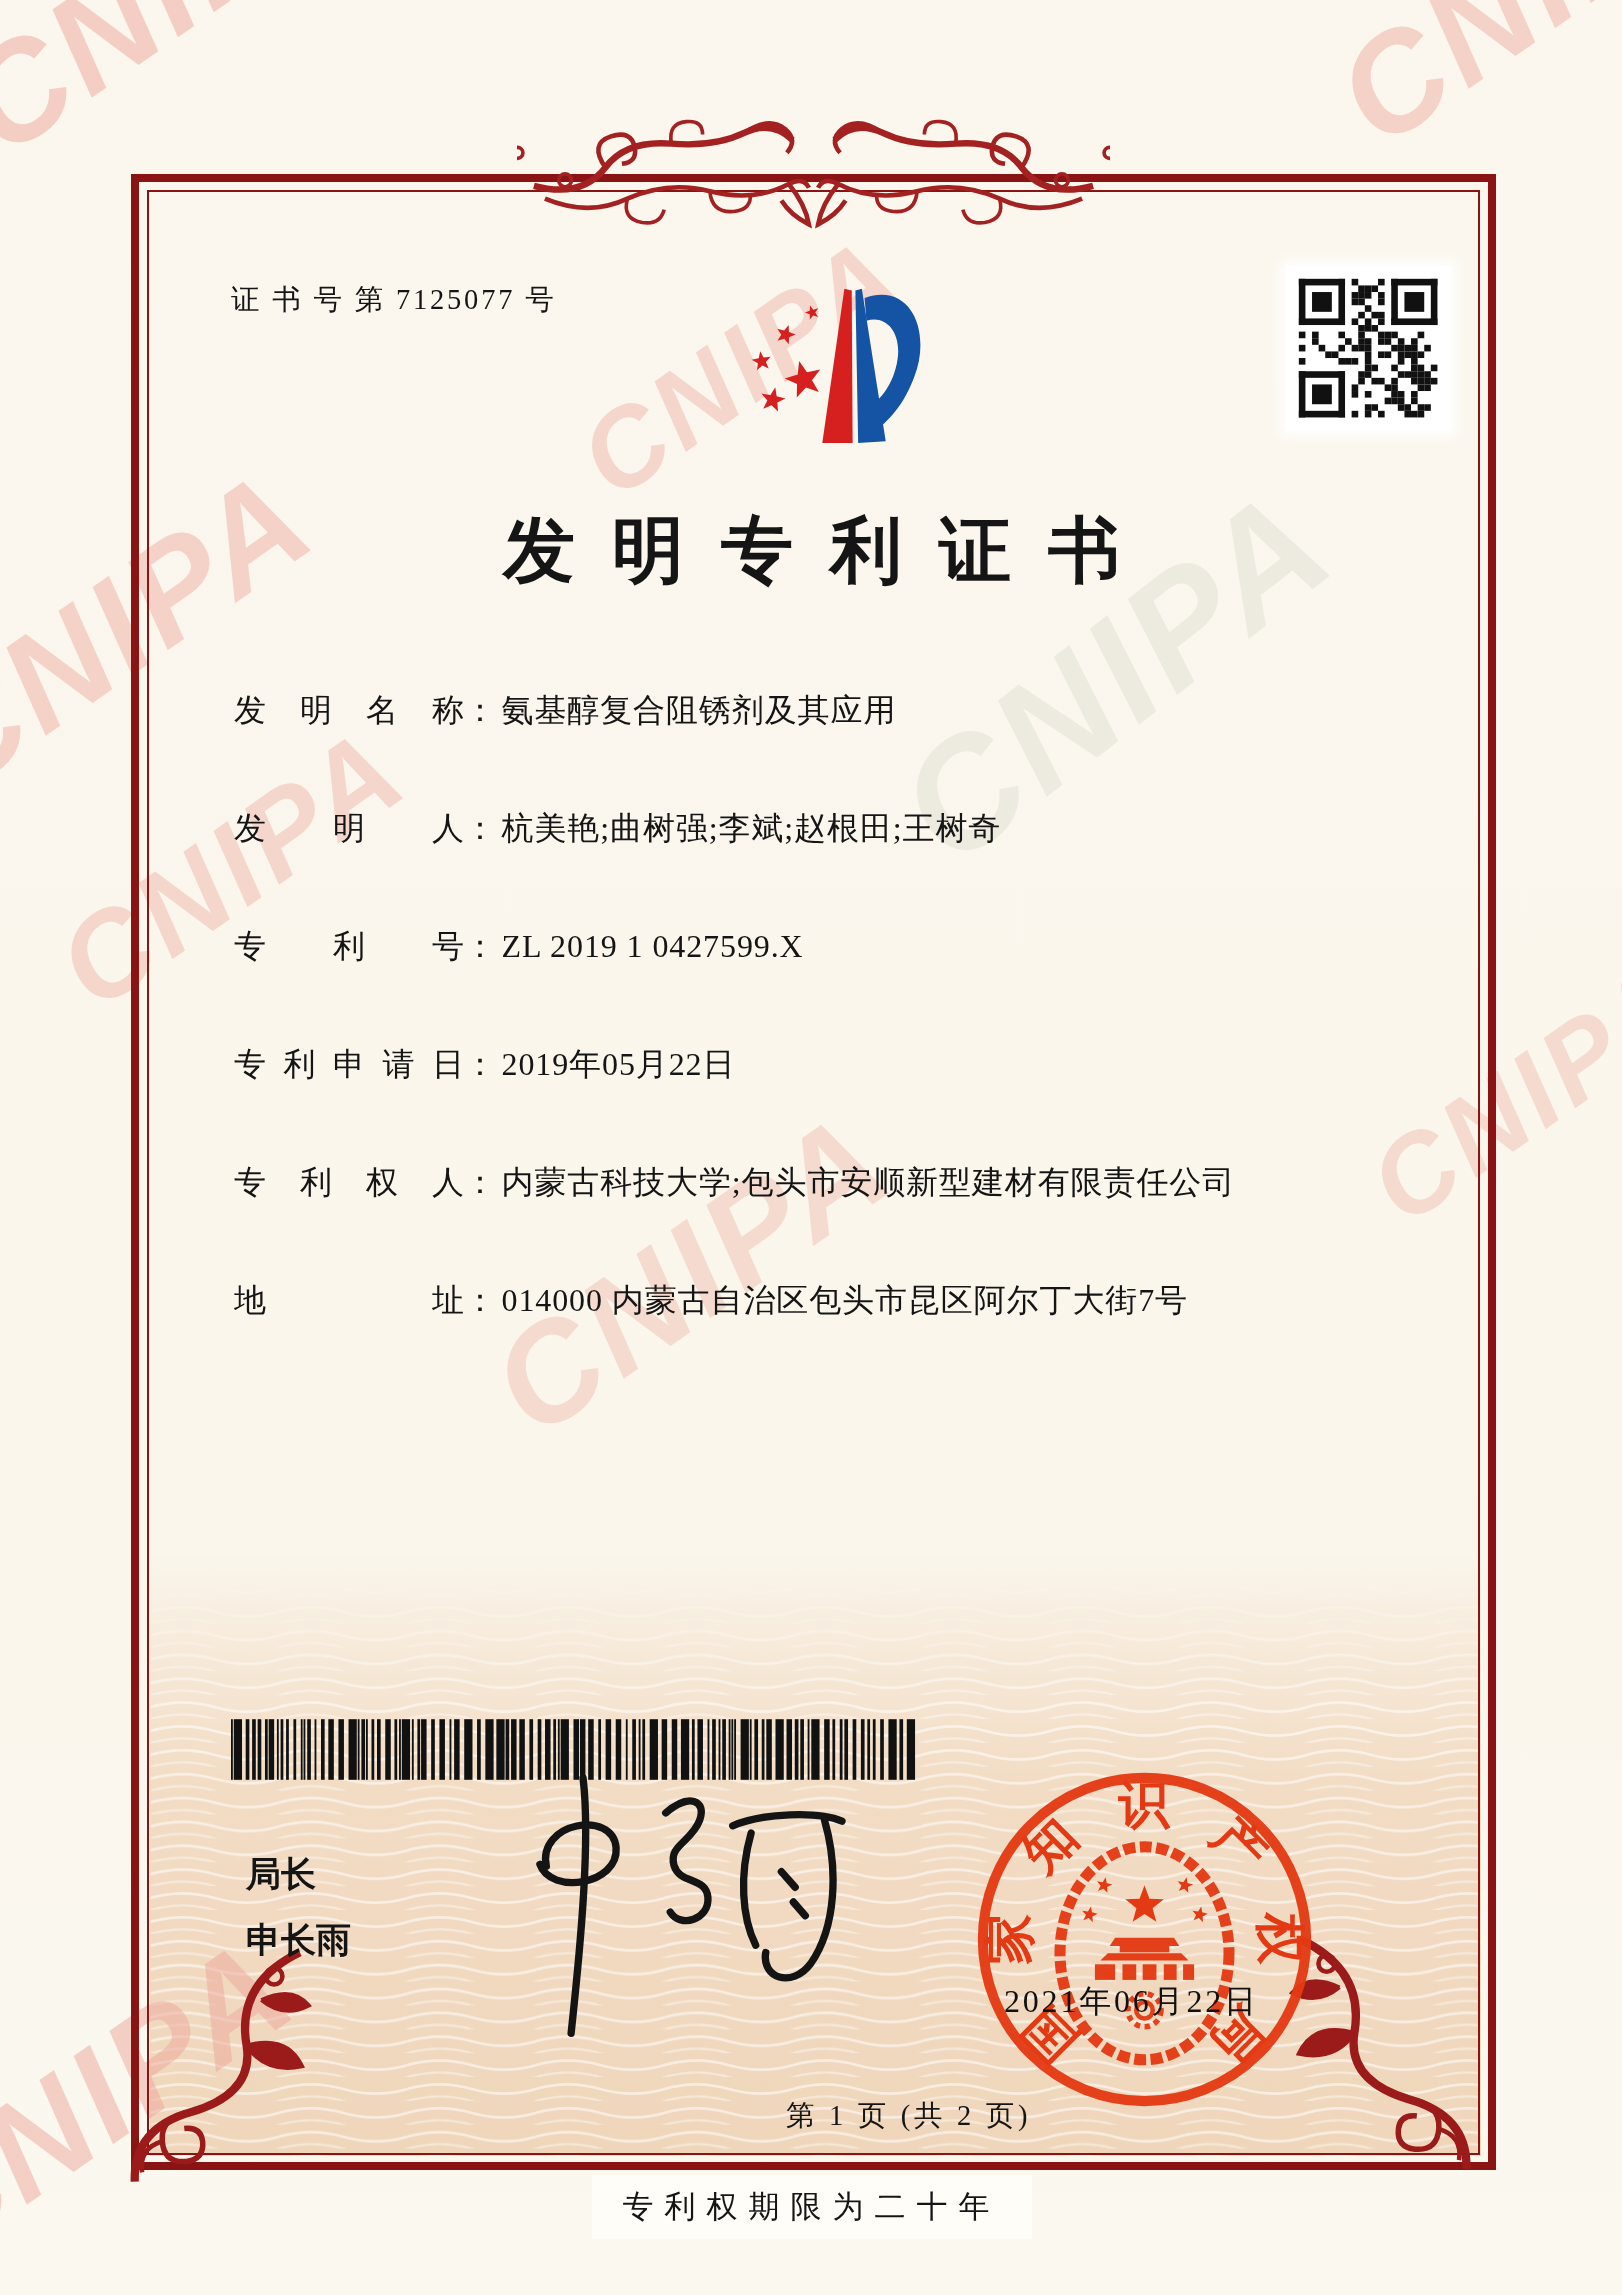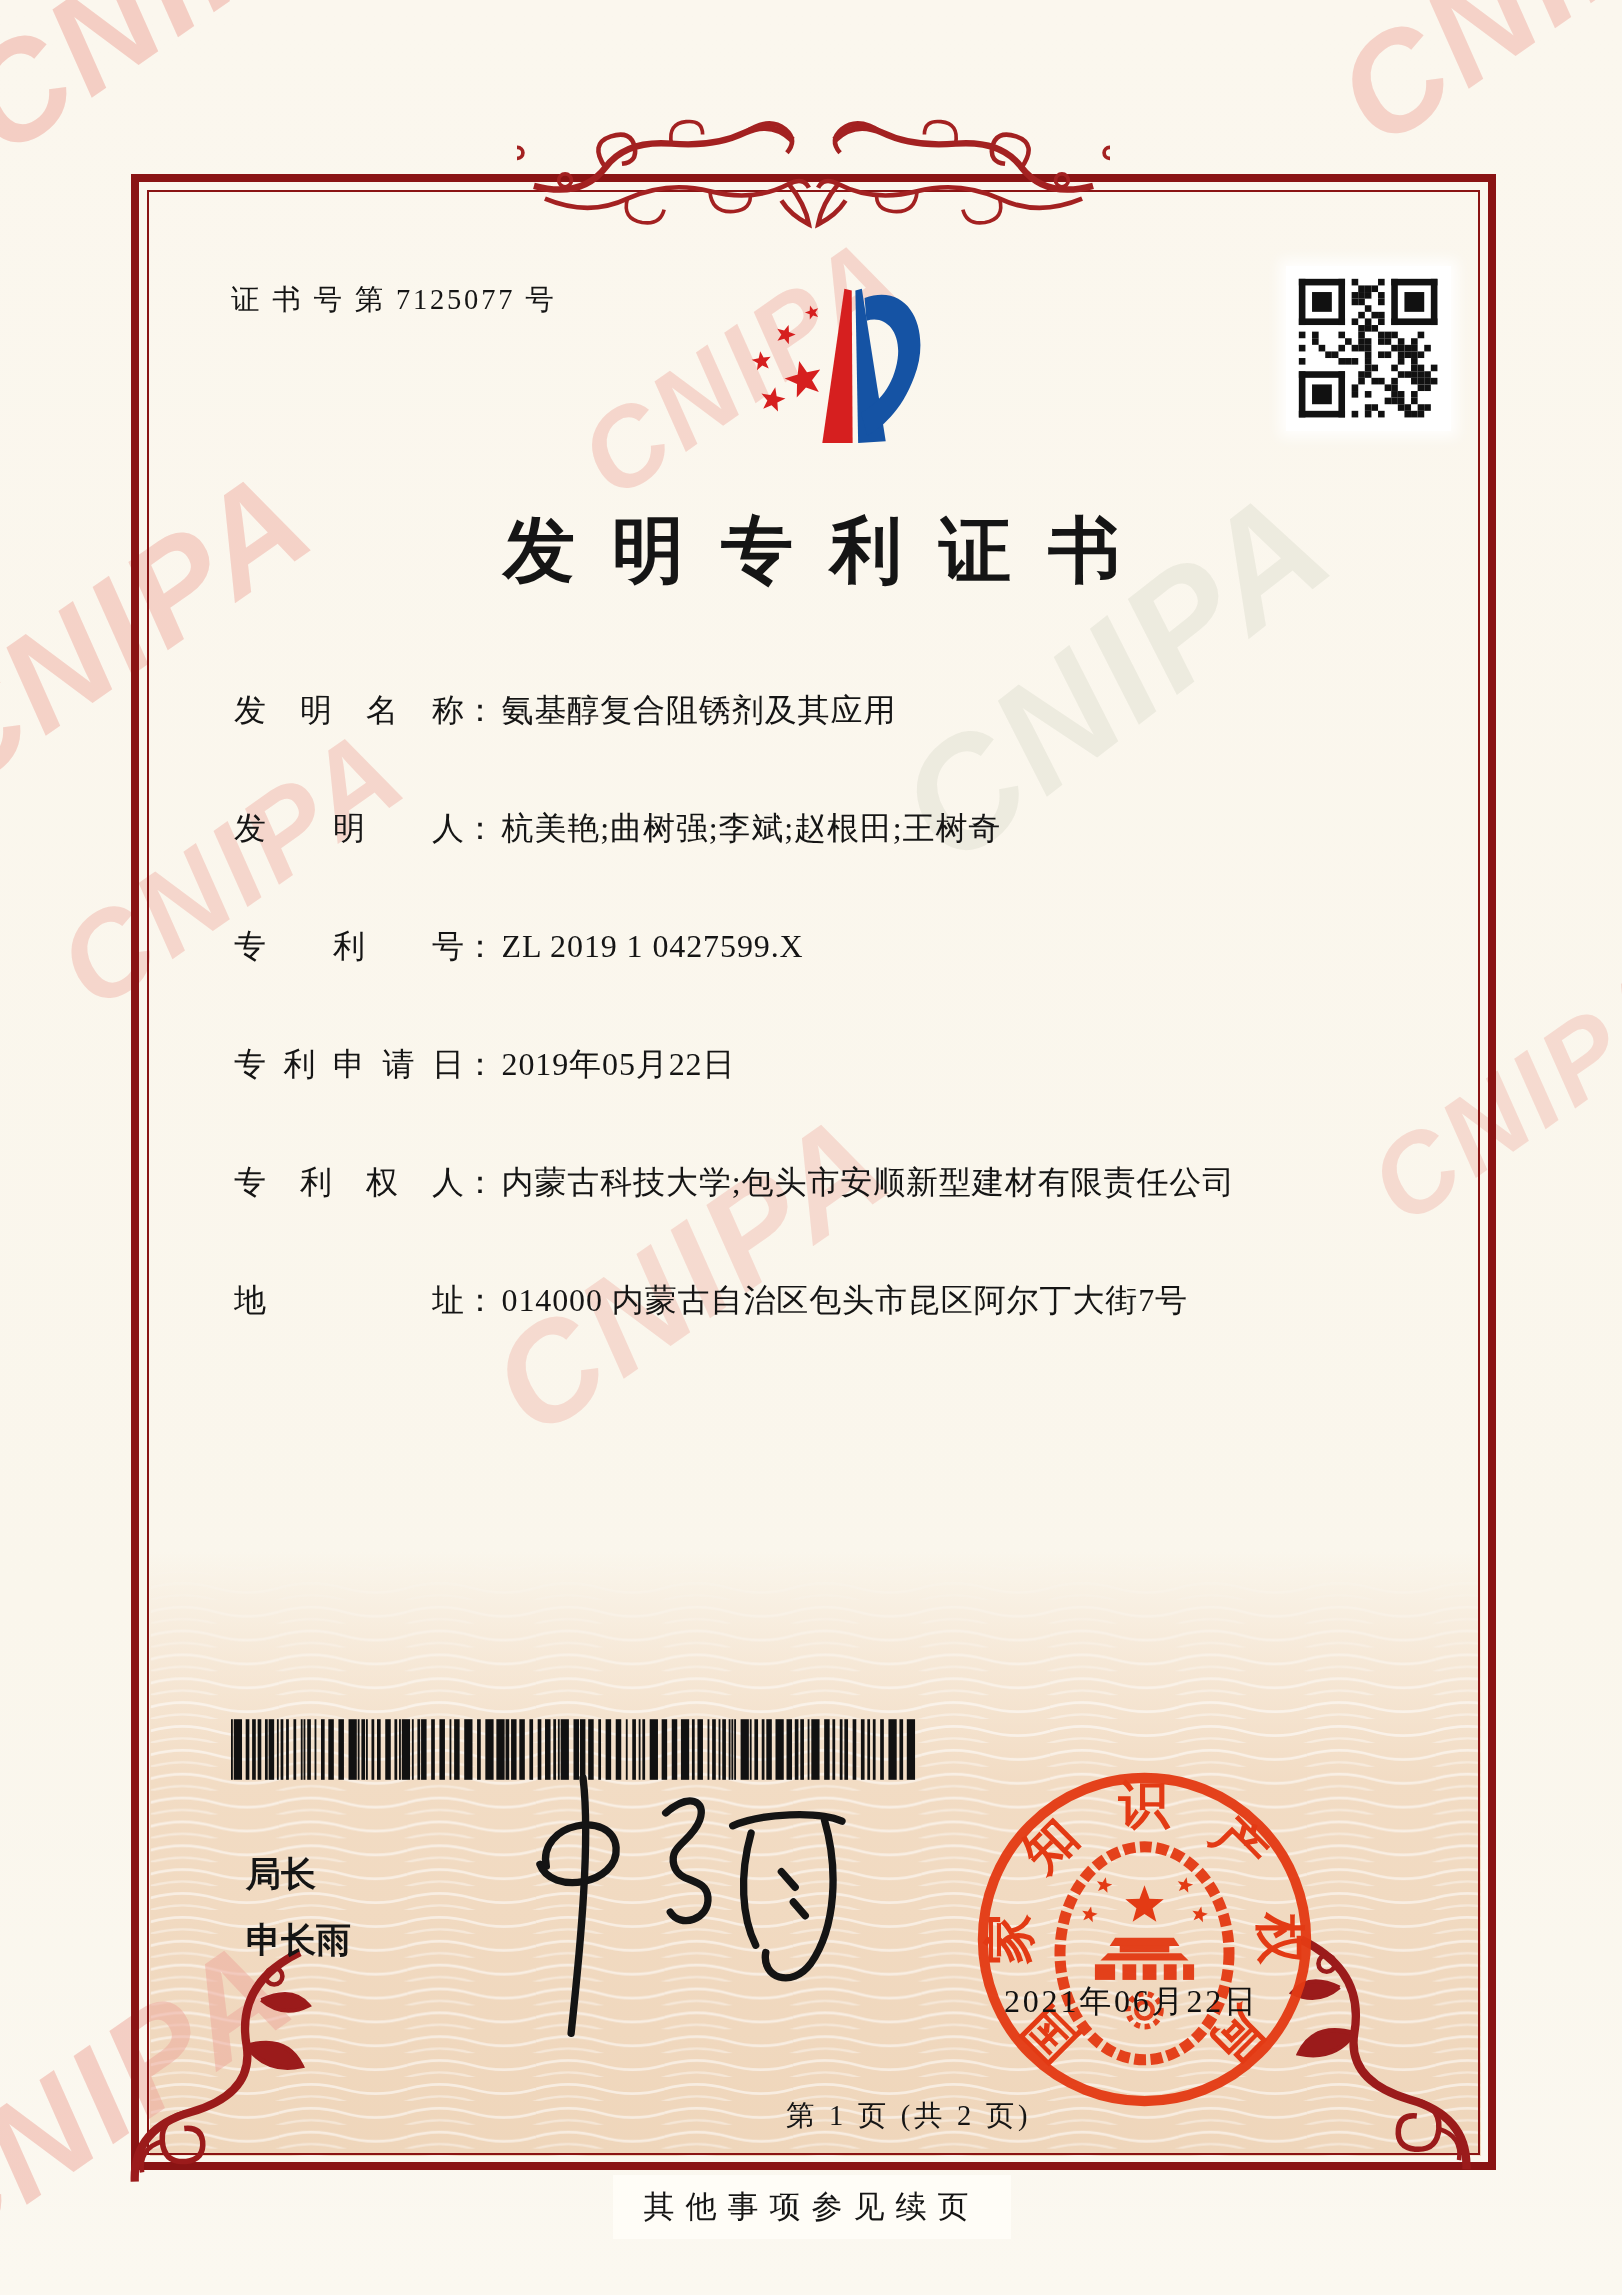--- a/index.html
+++ b/index.html
@@ -460,16 +460,16 @@
         <span class="seal-char" style="left: 80px; top: 80px; transform: translate(-50%, -50%) rotate(-45deg);">知</span>
         <span class="seal-char" style="left: 174px; top: 40px; transform: translate(-50%, -50%) rotate(0deg);">识</span>
         <span class="seal-char" style="left: 269px; top: 80px; transform: translate(-50%, -50%) rotate(45deg);">产</span>
         <span class="seal-char" style="left: 309px; top: 174px; transform: translate(-50%, -50%) rotate(90deg);">权</span>
         <span class="seal-char" style="left: 269px; top: 269px; transform: translate(-50%, -50%) rotate(135deg);">局</span>
       </div>
   </div>
   <div class="seal-date">2021年06月22日</div>
 
   <div class="page-info">第 1 页 (共 2 页)</div>
-  <div class="cont-note">其他事项参见续页</div>
+  <div class="cont-note">专利权期限为二十年</div>
 
 </div>
 
 
 </body></html>

